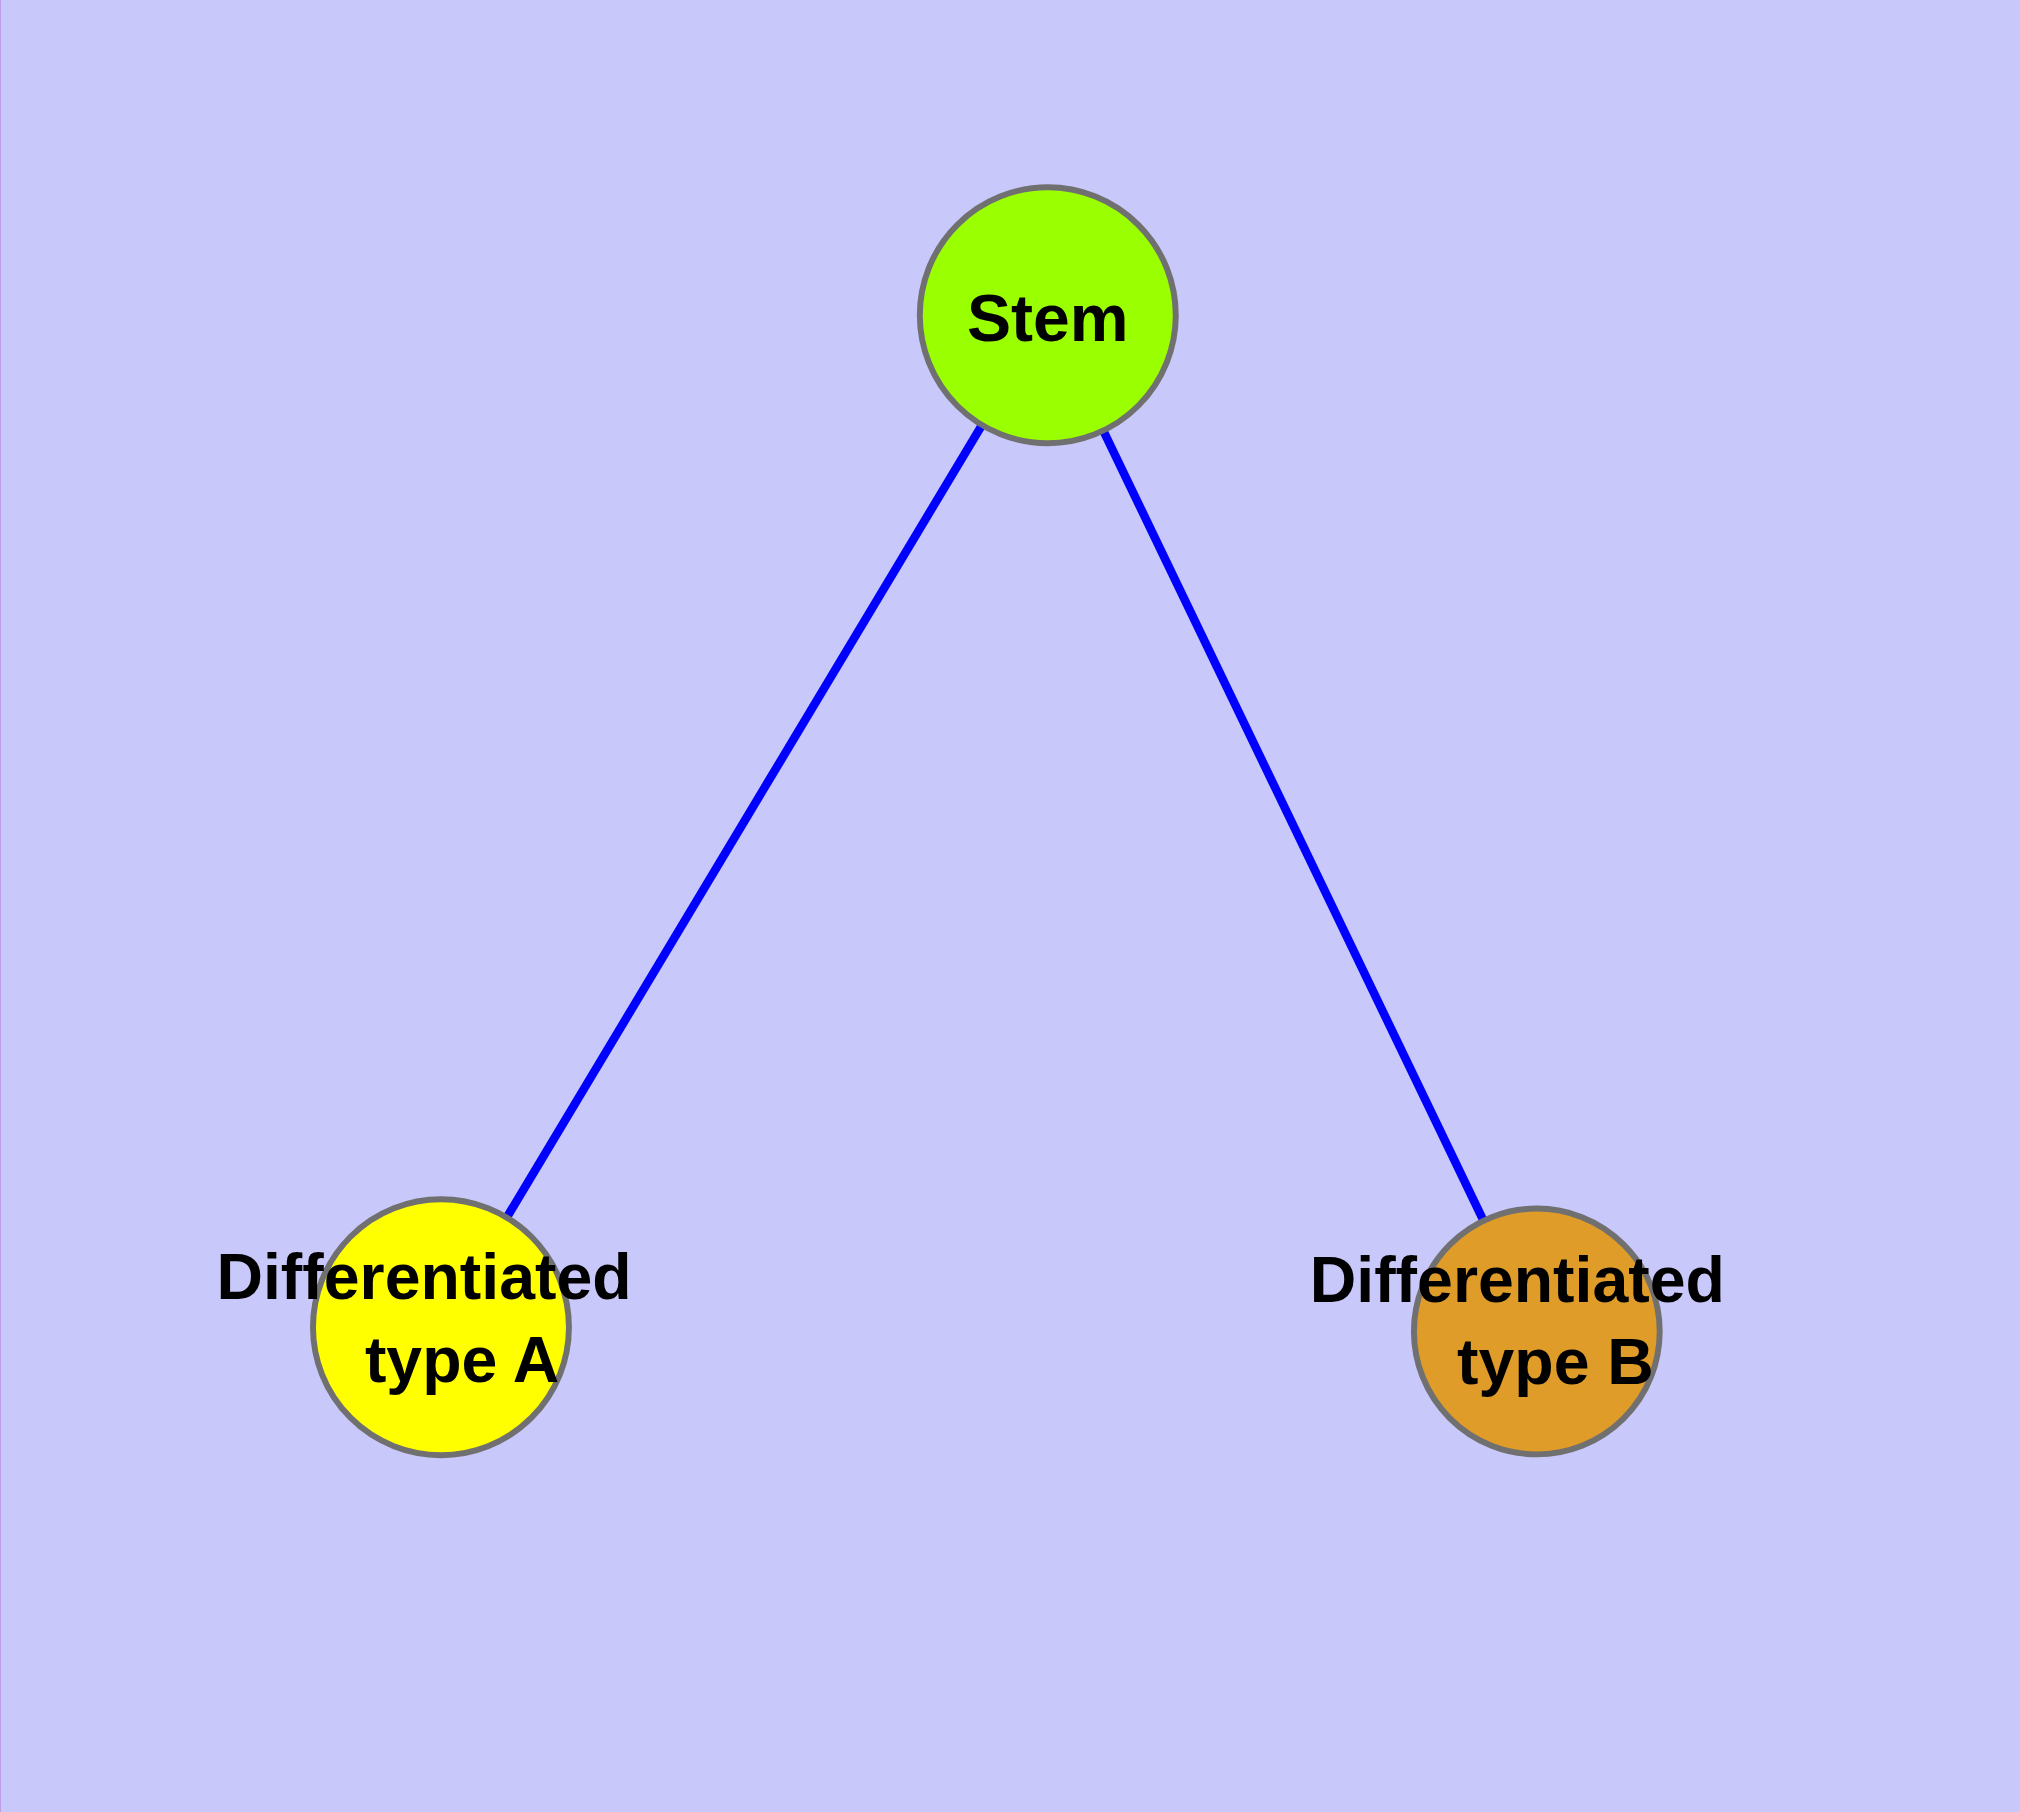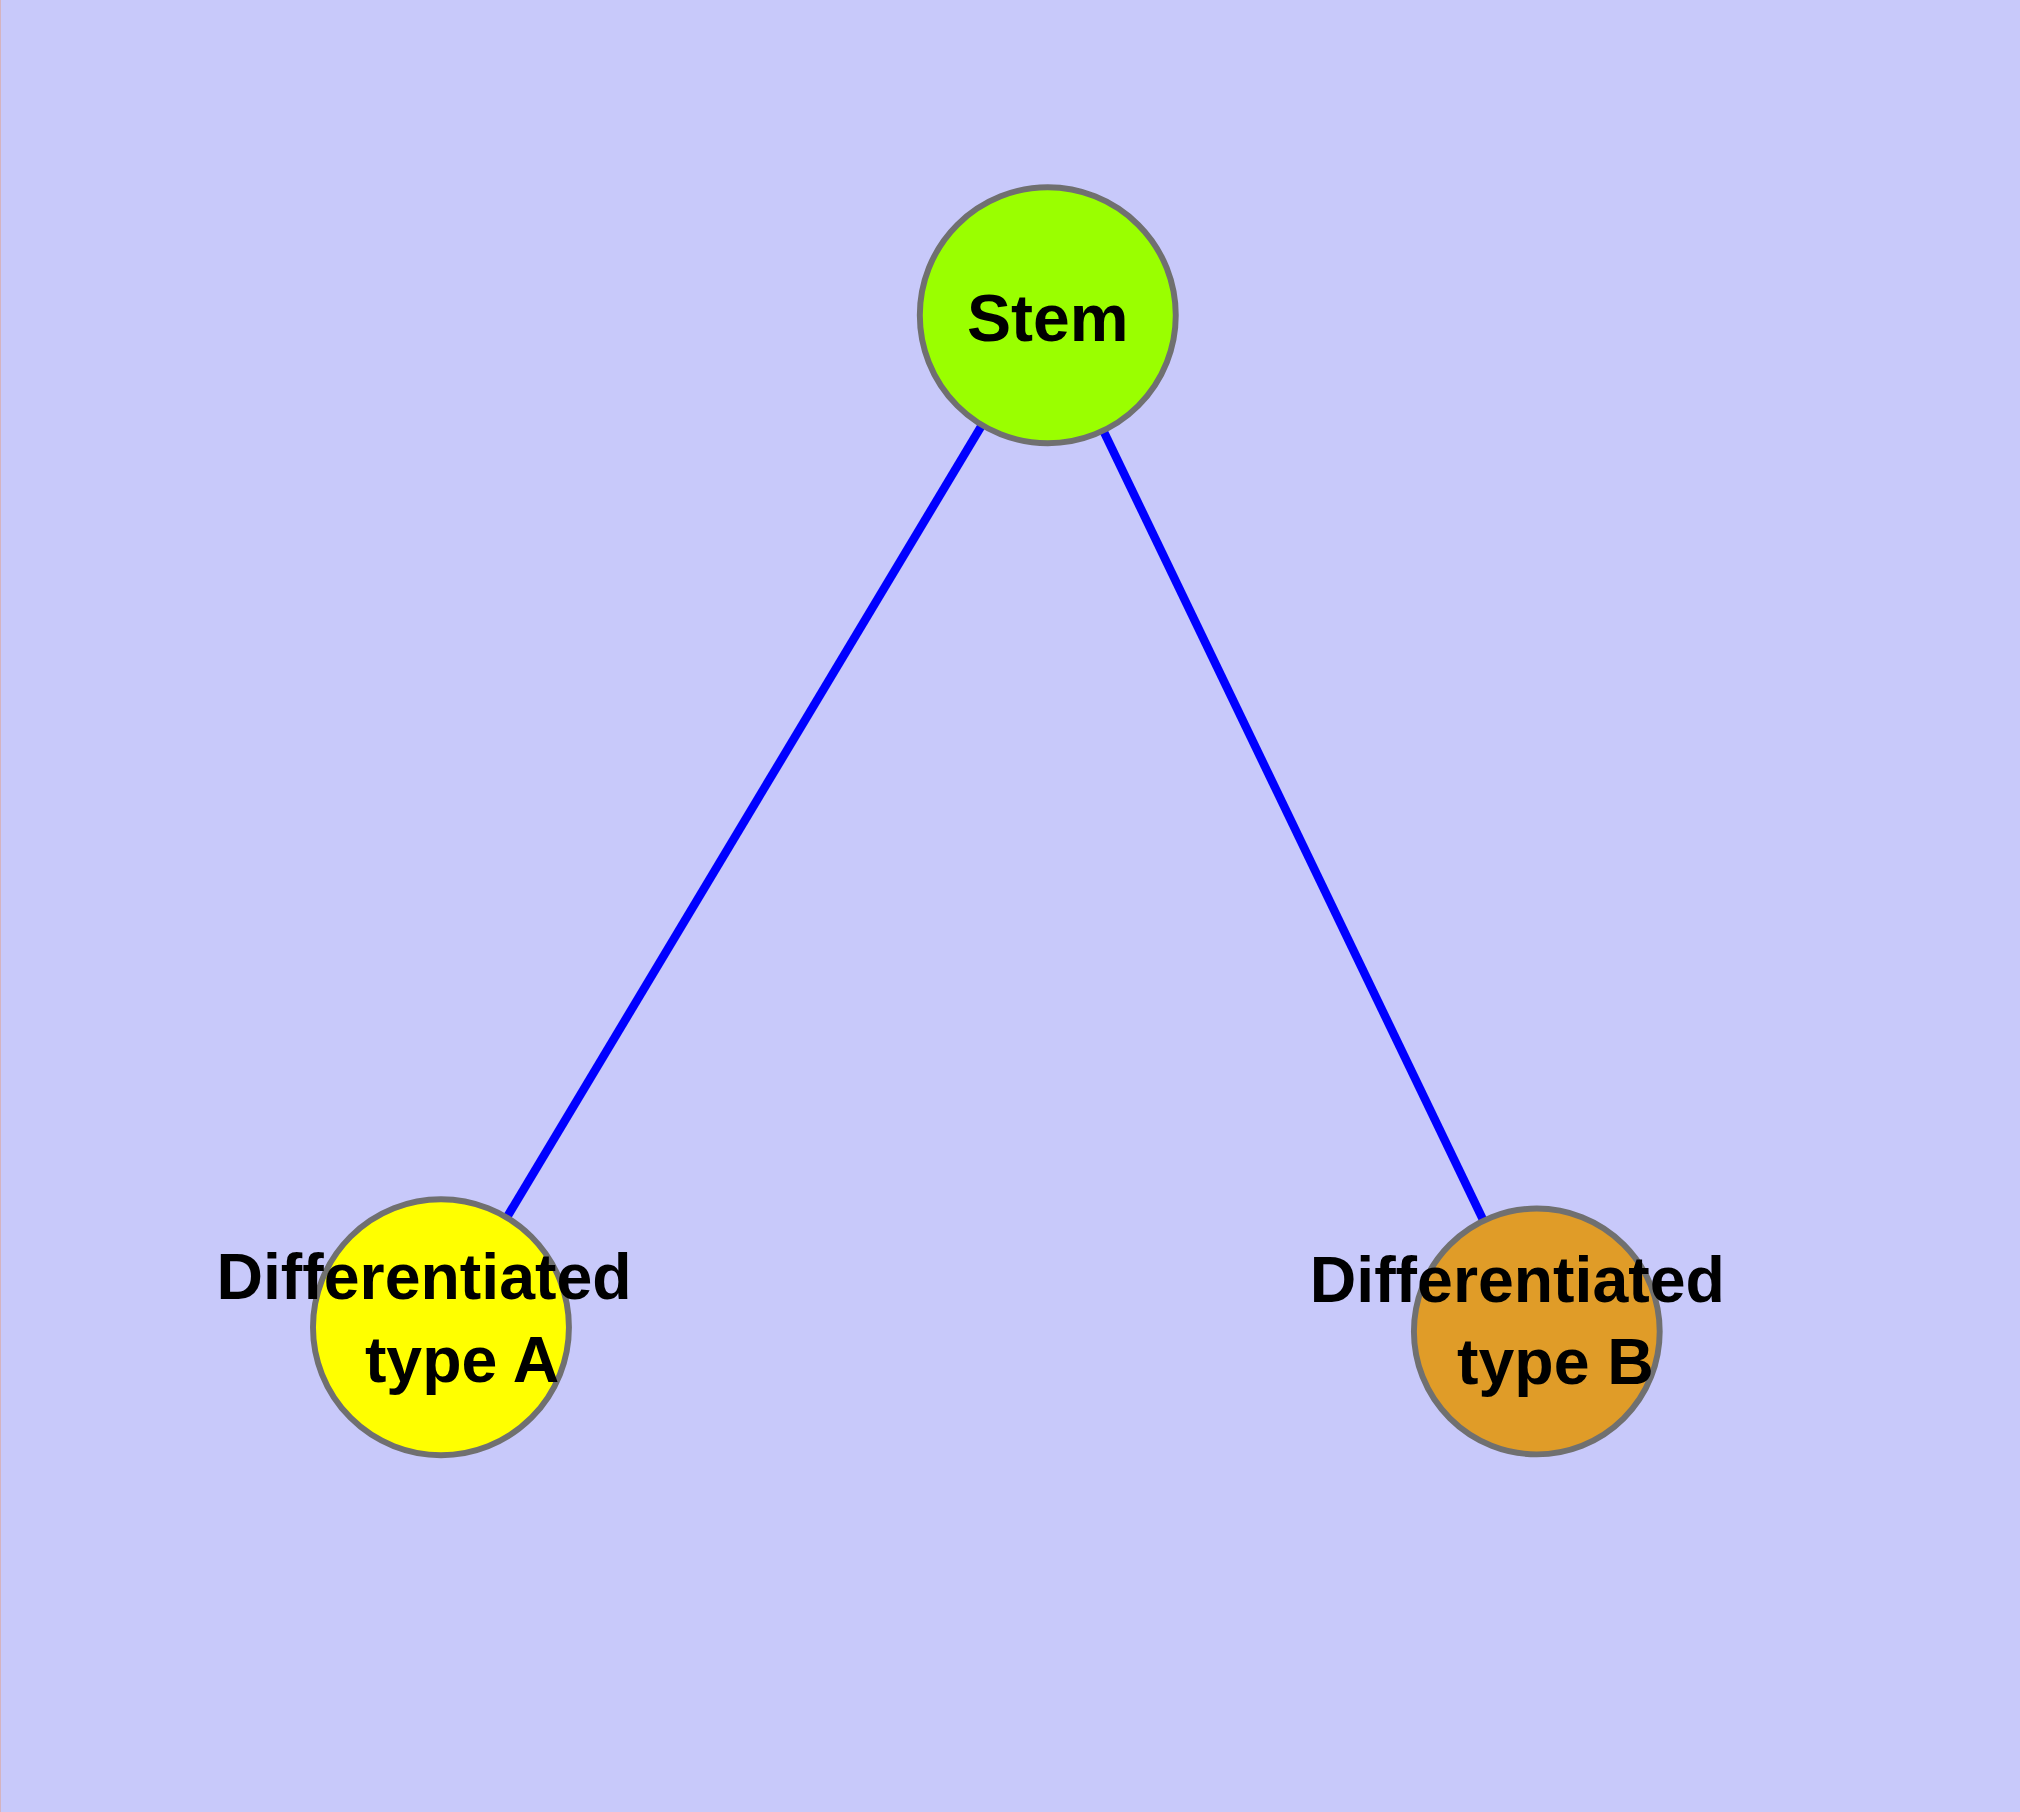--- a/index.html
+++ b/index.html
@@ -42,21 +42,21 @@
     fill: #000000;
     text-anchor: middle;
     dominant-baseline: middle;
   }
   .label-stem { font-size: 78px; }
   .label-leaf { font-size: 76px; }
 </style>
 </head>
 <body>
 
-<div id="canvas" style="background: #f97316;">
+<div id="canvas" style="background: #a21caf;">
   <svg id="graph-svg" viewBox="0 0 2384 2138">
 
     <rect x="0" y="0" width="2384" height="2138" fill="#c8c9fa"></rect>
 
     <g>
       <line class="edge-line" id="edge-stem-diff-a" x1="1236" y1="372" x2="520" y2="1566" stroke="#0000ff" stroke-width="10"></line>
       <line class="edge-line" id="edge-stem-diff-b" x1="1236" y1="372" x2="1813" y2="1571" stroke="#0000ff" stroke-width="10"></line>
     </g>
 
     <g>

